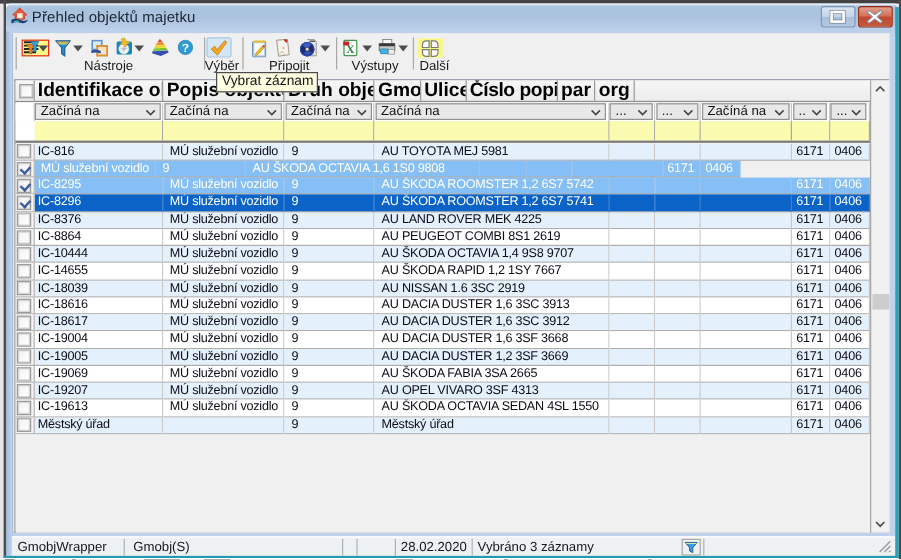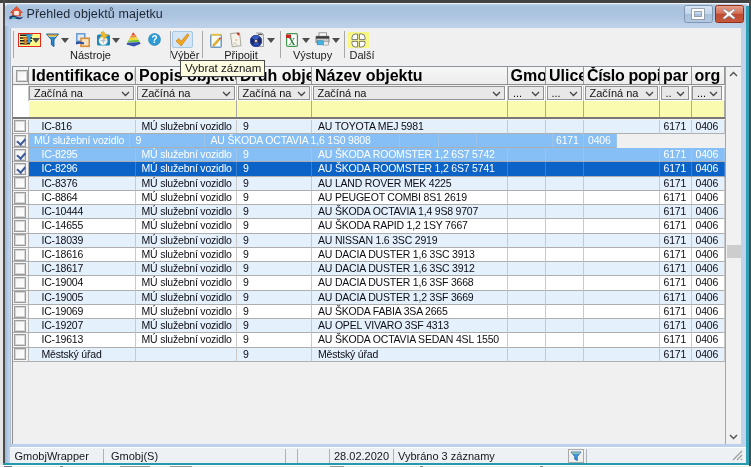--- a/index.html
+++ b/index.html
@@ -48,21 +48,21 @@
 #ghead .cell{line-height:17px;border-right:1px solid #989898;padding-left:3px;white-space:nowrap;overflow:hidden;}
 #gcombo{left:12.5px;top:85.5px;width:712.2px;height:15.5px;display:flex;background:#fff;}
 #gcombo .cell{border-right:1px solid #c4c4c4;position:relative;}
 .cbox{position:absolute;left:0.5px;top:0px;right:1.5px;bottom:1px;background:#e8e8e8;border:1px solid #919191;}
 .cbt{position:absolute;left:4px;top:0;line-height:13px;font-size:11px;color:#111;}
 .chv{position:absolute;right:3px;top:4px;}
 #gyellow{left:12.5px;top:101px;width:712.2px;height:17.5px;display:flex;border-bottom:2px solid #787878;}
 .ycell{background:#fbfbb0;border-right:1px solid #a9a9a9;}
 .row{position:absolute;left:12.5px;width:712.2px;height:14.25px;display:flex;font-size:10.5px;letter-spacing:-0.2px;}
 .row .cell{border-right:1px solid #c9c9c9;border-bottom:1px solid #aeaeae;line-height:13.2px;padding-left:5px;white-space:nowrap;overflow:hidden;}
-.row .c1{padding-left:13px;}
+.row .c1{padding-left:3px;}
 .row .c2{padding-left:5.5px;}
 .row .c3,.row .c4{padding-left:6px;}
 .row .c8{padding-left:3.5px;}
 .row .c9{padding-left:4px;}
 .r-p .cell{background:#e4f0fc;color:#0c0c14;}
 .r-w .cell{background:#ffffff;color:#0c0c14;}
 .r-s .cell{background:#85bff5;color:#fff;border-right-color:#9cc3e8;}
 .r-f .cell{background:#0b63c8;color:#fff;border-right-color:#3a7fd0;}
 .row .cbc{background:#f4f4f4 !important;border-right:1px solid #b4b4b4;padding-left:0;position:relative;}
 .cb{width:16.00px;}
@@ -258,21 +258,20 @@
 </div>
 
 <div class="abs" id="grid"></div>
 <div class="abs" id="ghead">
   <div class="cell cb" style="position:relative">
       <span class="ck" style="left:3.5px;top:3px"></span>
     </div>
   <div class="cell c1">Identifikace objektu</div>
   <div class="cell c2">Popis objektu</div>
   <div class="cell c3">Druh objektu</div>
-  <div class="cell c4">Název objektu</div>
   <div class="cell c5">Gmobj</div>
   <div class="cell c6">Ulice</div>
   <div class="cell c7" style="letter-spacing:-0.35px">Číslo popisné</div>
   <div class="cell c8">par</div>
   <div class="cell c9">org</div>
 </div>
 <div class="abs" id="gcombo">
     <div class="cell cb" style="background:#fff"></div>
     <div class="cell c1 cbox-wrap">
       <div class="cbox">

